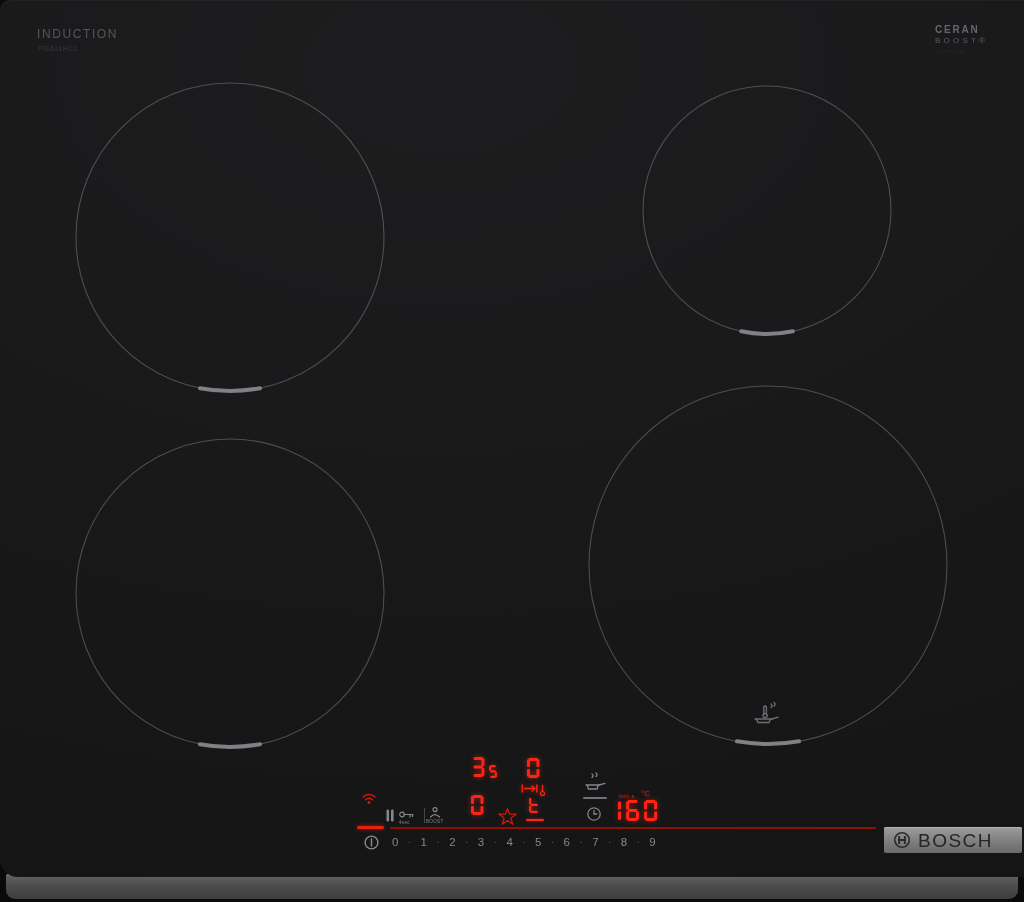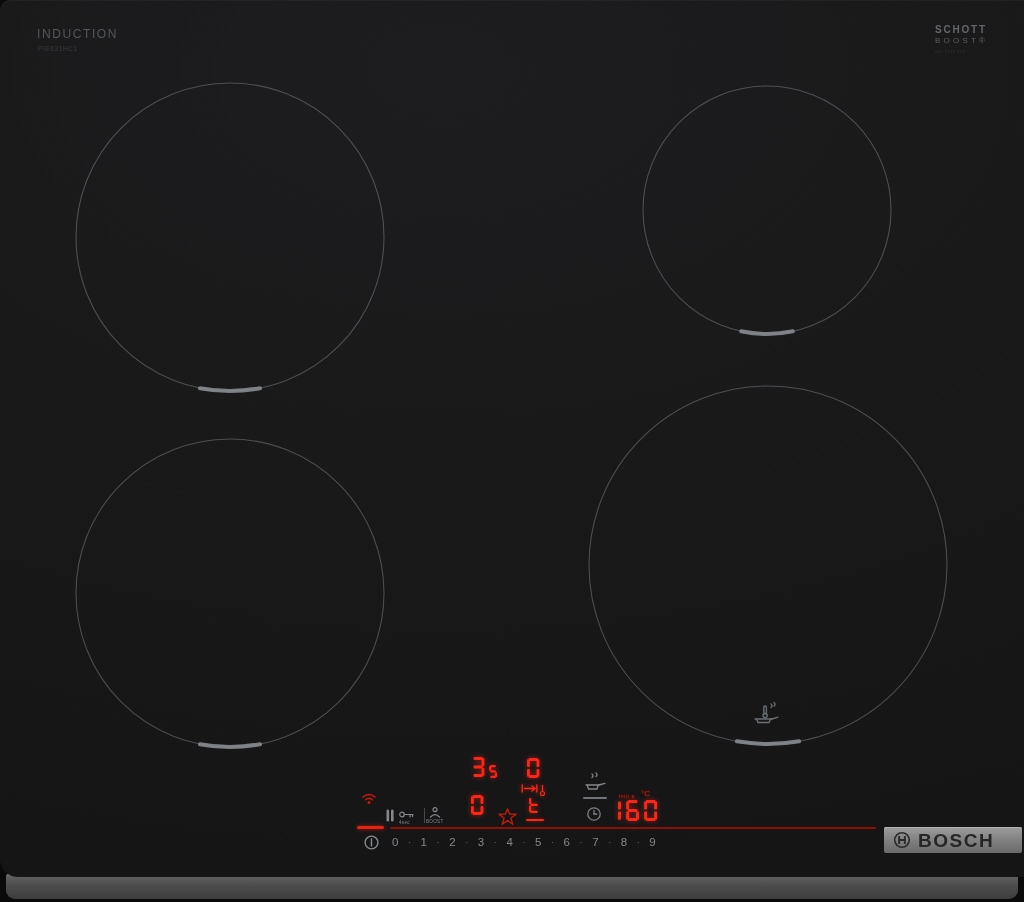--- a/index.html
+++ b/index.html
@@ -24,21 +24,21 @@
   .grayicon{color:#878c91;}
   .lvlrow{display:flex;justify-content:space-between;align-items:center;}
   .lvl{color:#84888c;font-size:11.5px;}
   .lvl-dot{color:#63676b;font-size:9px;}
   .icolabel{color:#7e8387;font-size:4.6px;letter-spacing:.3px;}
   .bar-bright{background:#e8200e;box-shadow:0 0 4px rgba(255,40,20,.6);border-radius:2px;}
   .bar-dim{background:#8f1106;border-radius:2px;}
   .sep-v{background:#45484b;}
   .bosch-bar{background:linear-gradient(180deg,#9d9d9d 0%,#818181 50%,#6a6a6a 100%);
              border-radius:2px;display:flex;align-items:center;box-shadow:inset 0 1px 0 #b3b3b3;}
-  .bosch-text{font-weight:700;font-size:19px;letter-spacing:1.5px;color:#262626;line-height:1;text-align:center;}
+  .bosch-text{font-weight:400;font-size:19px;letter-spacing:1.5px;color:#262626;line-height:1;text-align:center;}
   .sensorline{background:#6f747a;border-radius:1px;}
 </style>
 </head>
 <body>
 
 <div class="stage">
 
   <div class="trim"></div>
 
   <div class="glass">
@@ -65,21 +65,21 @@
         <path d="M2,18 H19"></path>
         <path d="M3.5,18 L5,21.5 H16 L17.5,18"></path>
         <path d="M19,18 L25,16.2"></path>
       </g>
     </svg>
 
     <div class="abs induction" style="left:37px;top:27px">INDUCTION</div>
     <div class="abs model" style="left:38px;top:45px">PIE631HC1</div>
 
     <div class="abs" style="left:935px;top:24px">
-      <div class="schott1">SCHOTT</div>
+      <div class="schott1">CERAN</div>
       <div class="schott2">BOOST®</div>
       <div class="schottcode">900 5730 756</div>
     </div>
 
     <svg class="abs" style="left:361px;top:791px" width="16" height="14" viewBox="0 0 16 14">
       <g stroke="#d21807" stroke-width="1.5" fill="none" stroke-linecap="round">
         <path d="M2,6 A8.5,8.5 0 0 1 14,6"></path>
         <path d="M4.6,8.7 A5,5 0 0 1 11.4,8.7"></path>
       </g>
       <circle cx="8" cy="11.6" r="1.5" fill="#d21807"></circle>

